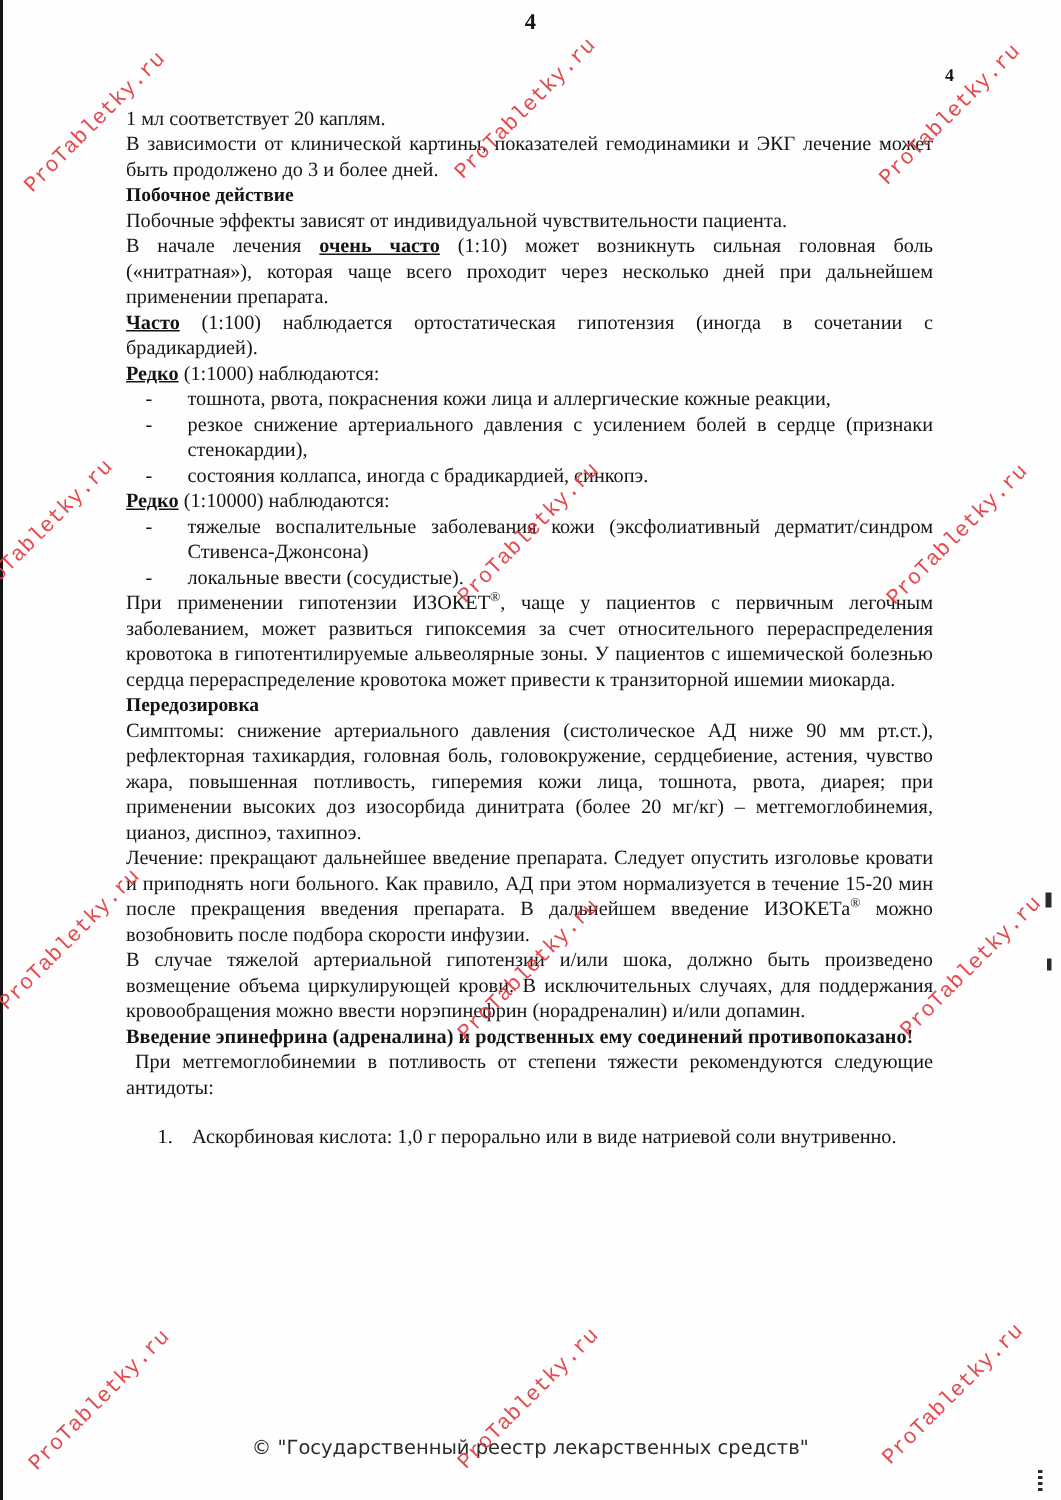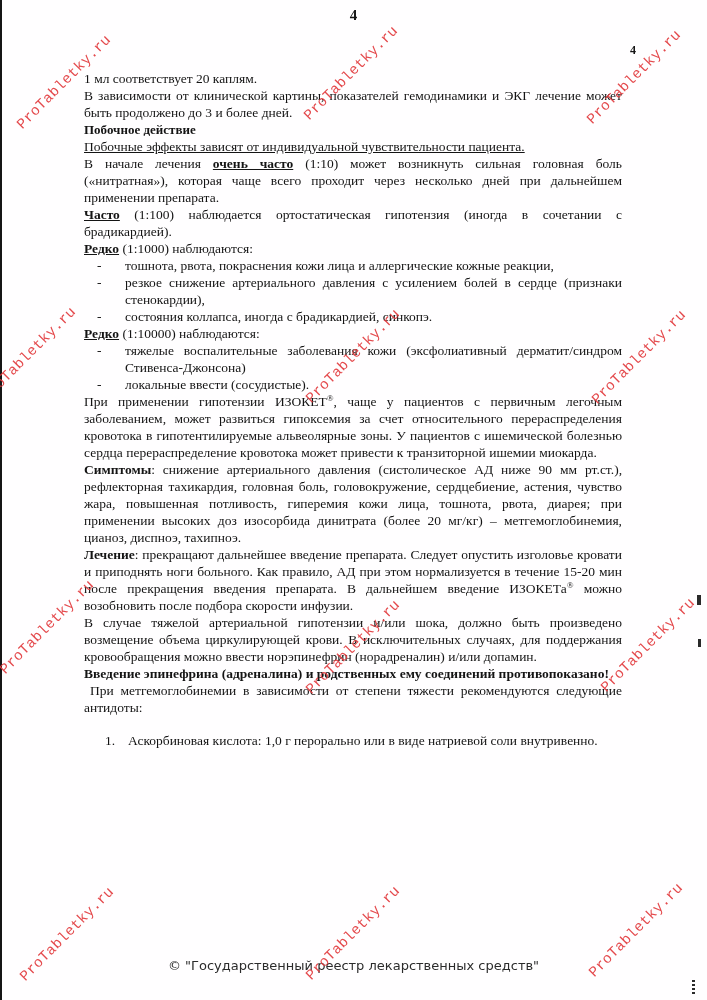--- a/index.html
+++ b/index.html
@@ -31,25 +31,25 @@
   .content{
     position:absolute;left:84px;top:4px;width:538px;
     padding-top:66px;
     font-size:13.5px;line-height:17px;z-index:2;
   }
   .content p,.content h3{margin:0;}
   .just{text-align:justify;}
   .indented{margin-left:23px;}
   .gap17{margin-top:17px;}
   h3.sec{font-size:13px;font-weight:bold;}
-  .m21{margin-top:21px;}.m18{margin-top:18px;text-decoration:underline;}.m15{margin-top:15px;}
+  .m21{margin-top:21px;}.m18{margin-top:18px;}.m15{margin-top:15px;}
   .m9{margin-top:9px;}.m13{margin-top:13px;}.m11{margin-top:11px;}
   .m19{margin-top:19px;}.m16{margin-top:16px;}
   .bu{font-weight:bold;text-decoration:underline;}
-  .b{font-weight:bold;}
+  .b{font-weight:normal;}
   .warn{font-weight:bold;text-align:justify;}
   sup{font-size:9px;line-height:0;}
   .dash-item{position:relative;padding-left:41px;text-align:justify;}
   .dash-item .dash{position:absolute;left:13px;top:0;}
   .num-item{position:relative;padding-left:44px;}
   .num-item .num{position:absolute;left:21px;top:0;}
   .indent-first{text-indent:6px;}
   
   .footer{
     position:absolute;left:0;top:958px;width:707px;text-align:center;
@@ -109,30 +109,31 @@
 
     <p><span class="bu">Редко</span><span> (1:10000) наблюдаются:</span></p>
 
     <div>
       <div class="dash-item"><span class="dash">-</span><span>тяжелые воспалительные заболевания кожи (эксфолиативный дерматит/синдром Стивенса-Джонсона)</span></div>
       <div class="dash-item"><span class="dash">-</span><span>локальные ввести (сосудистые).</span></div>
     </div>
 
     <p class="m9 just"><span>При применении гипотензии ИЗОКЕТ</span><sup>®</sup><span>, чаще у пациентов с первичным легочным заболеванием, может развиться гипоксемия за счет относительного перераспределения кровотока в гипотентилируемые альвеолярные зоны. У пациентов с ишемической болезнью сердца перераспределение кровотока может привести к транзиторной ишемии миокарда.</span></p>
 
+    <h3 class="sec m13">Передозировка</h3>
 
     <p class="m11 just"><span class="b">Симптомы</span><span>: снижение артериального давления (систолическое АД ниже 90 мм рт.ст.), рефлекторная тахикардия, головная боль, головокружение, сердцебиение, астения, чувство жара, повышенная потливость, гиперемия кожи лица, тошнота, рвота, диарея; при применении высоких доз изосорбида динитрата (более 20 мг/кг) – метгемоглобинемия, цианоз, диспноэ, тахипноэ.</span></p>
 
     <p class="m19 just"><span class="b">Лечение</span><span>: прекращают дальнейшее введение препарата. Следует опустить изголовье кровати и приподнять ноги больного. Как правило, АД при этом нормализуется в течение 15-20 мин после прекращения введения препарата. В дальнейшем введение ИЗОКЕТа</span><sup>®</sup><span> можно возобновить после подбора скорости инфузии.</span></p>
 
     <p class="just">В случае тяжелой артериальной гипотензии и/или шока, должно быть произведено возмещение объема циркулирующей крови. В исключительных случаях, для поддержания кровообращения можно ввести норэпинефрин (норадреналин) и/или допамин.</p>
 
     <p class="warn m11">Введение эпинефрина (адреналина) и родственных ему соединений противопоказано!</p>
 
-    <p class="m11 just indent-first">При метгемоглобинемии в зависимости от степени тяжести рекомендуются следующие антидоты:</p>
+    <p class="m11 just indent-first">При метгемоглобинемии в потливость от степени тяжести рекомендуются следующие антидоты:</p>
 
     <div class="num-item m16"><span class="num">1.</span><span>Аскорбиновая кислота: 1,0 г перорально или в виде натриевой соли внутривенно.</span></div>
 
   </div>
 
   <div class="footer">© "Государственный реестр лекарственных средств"</div>
 
 </div>
 
 </body></html>

